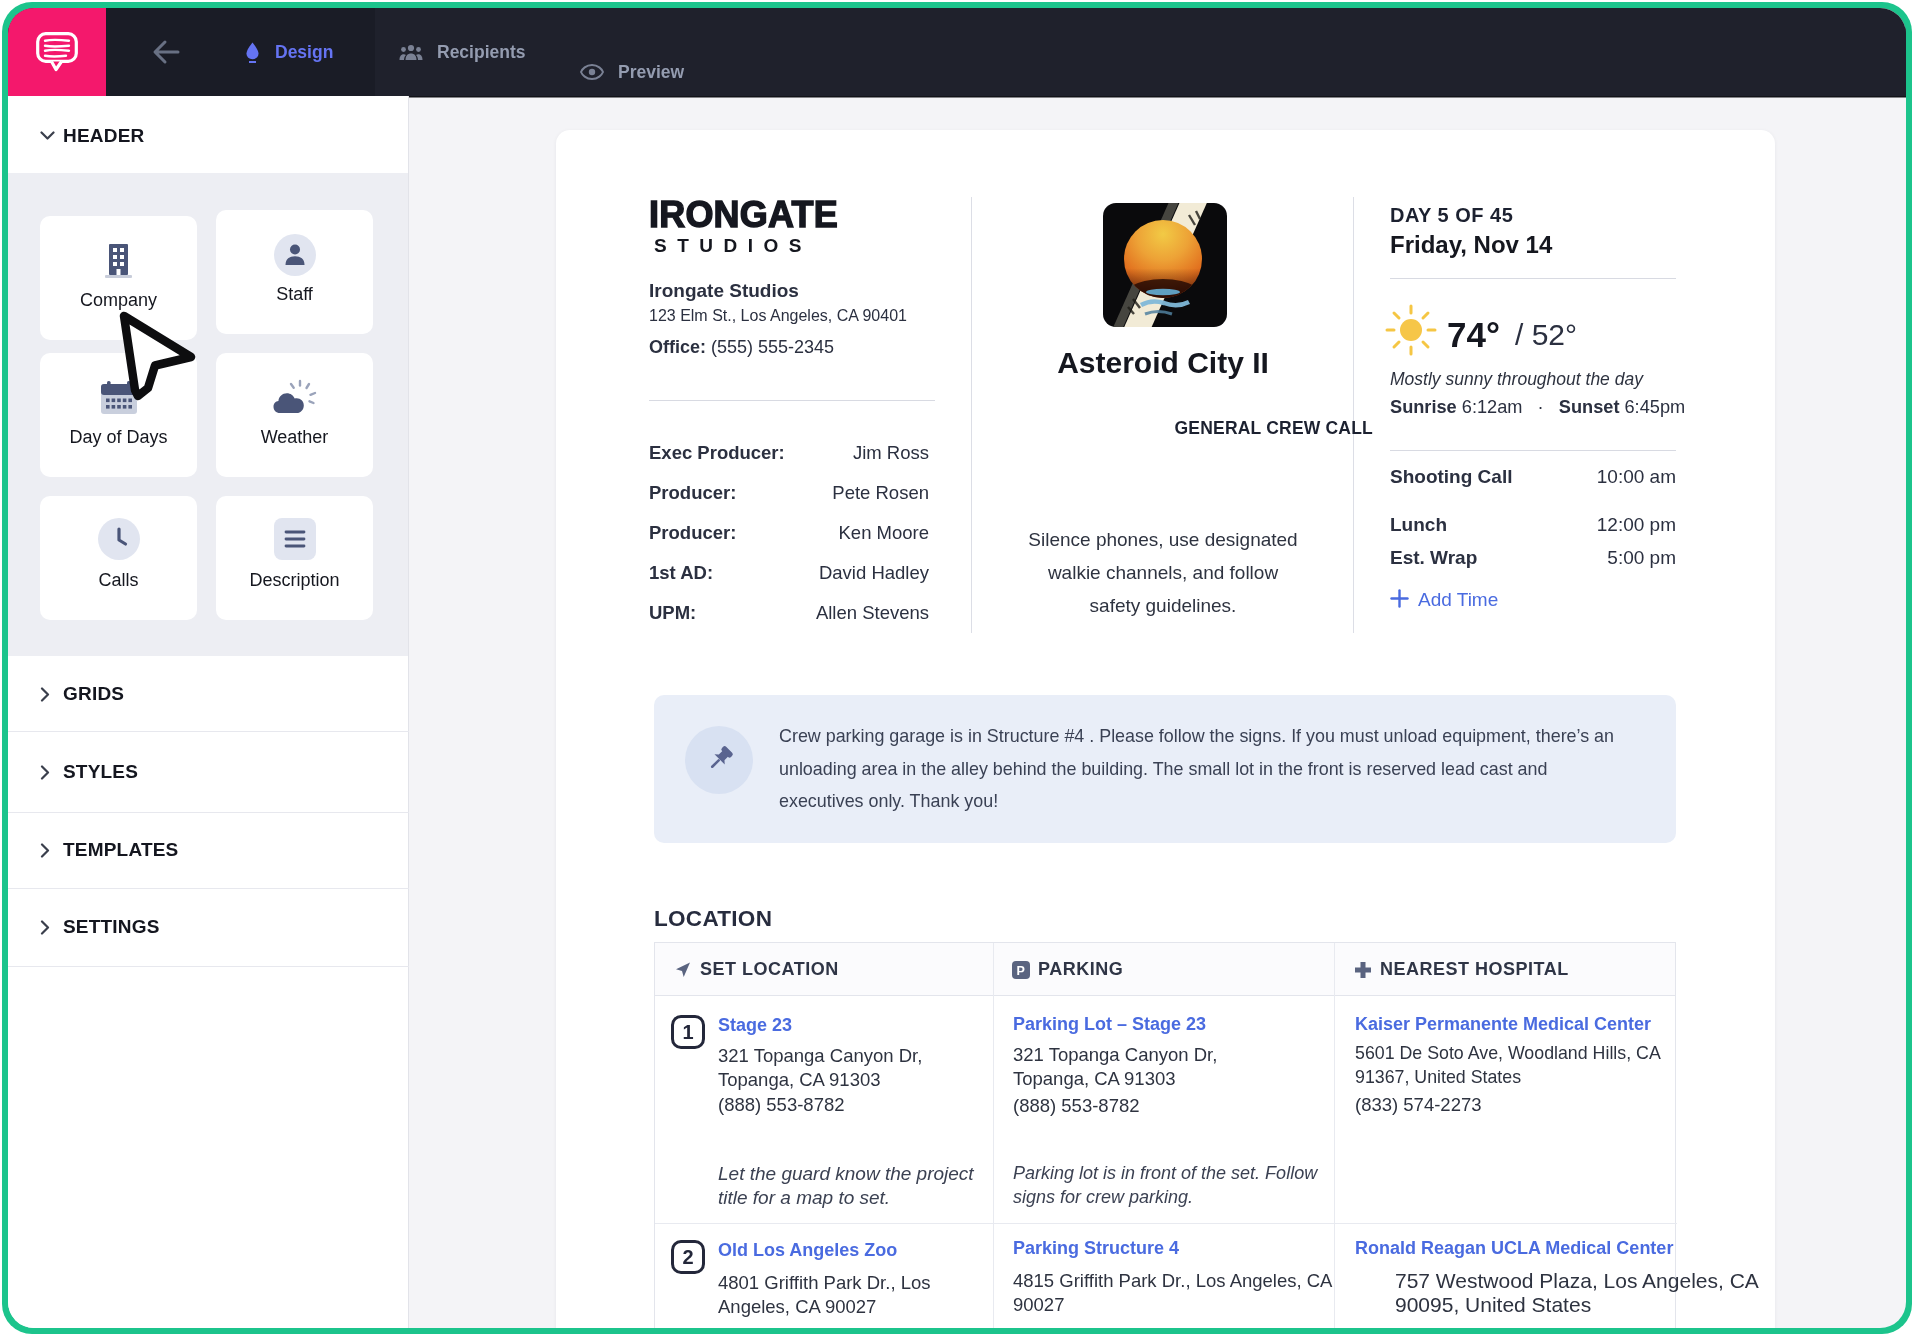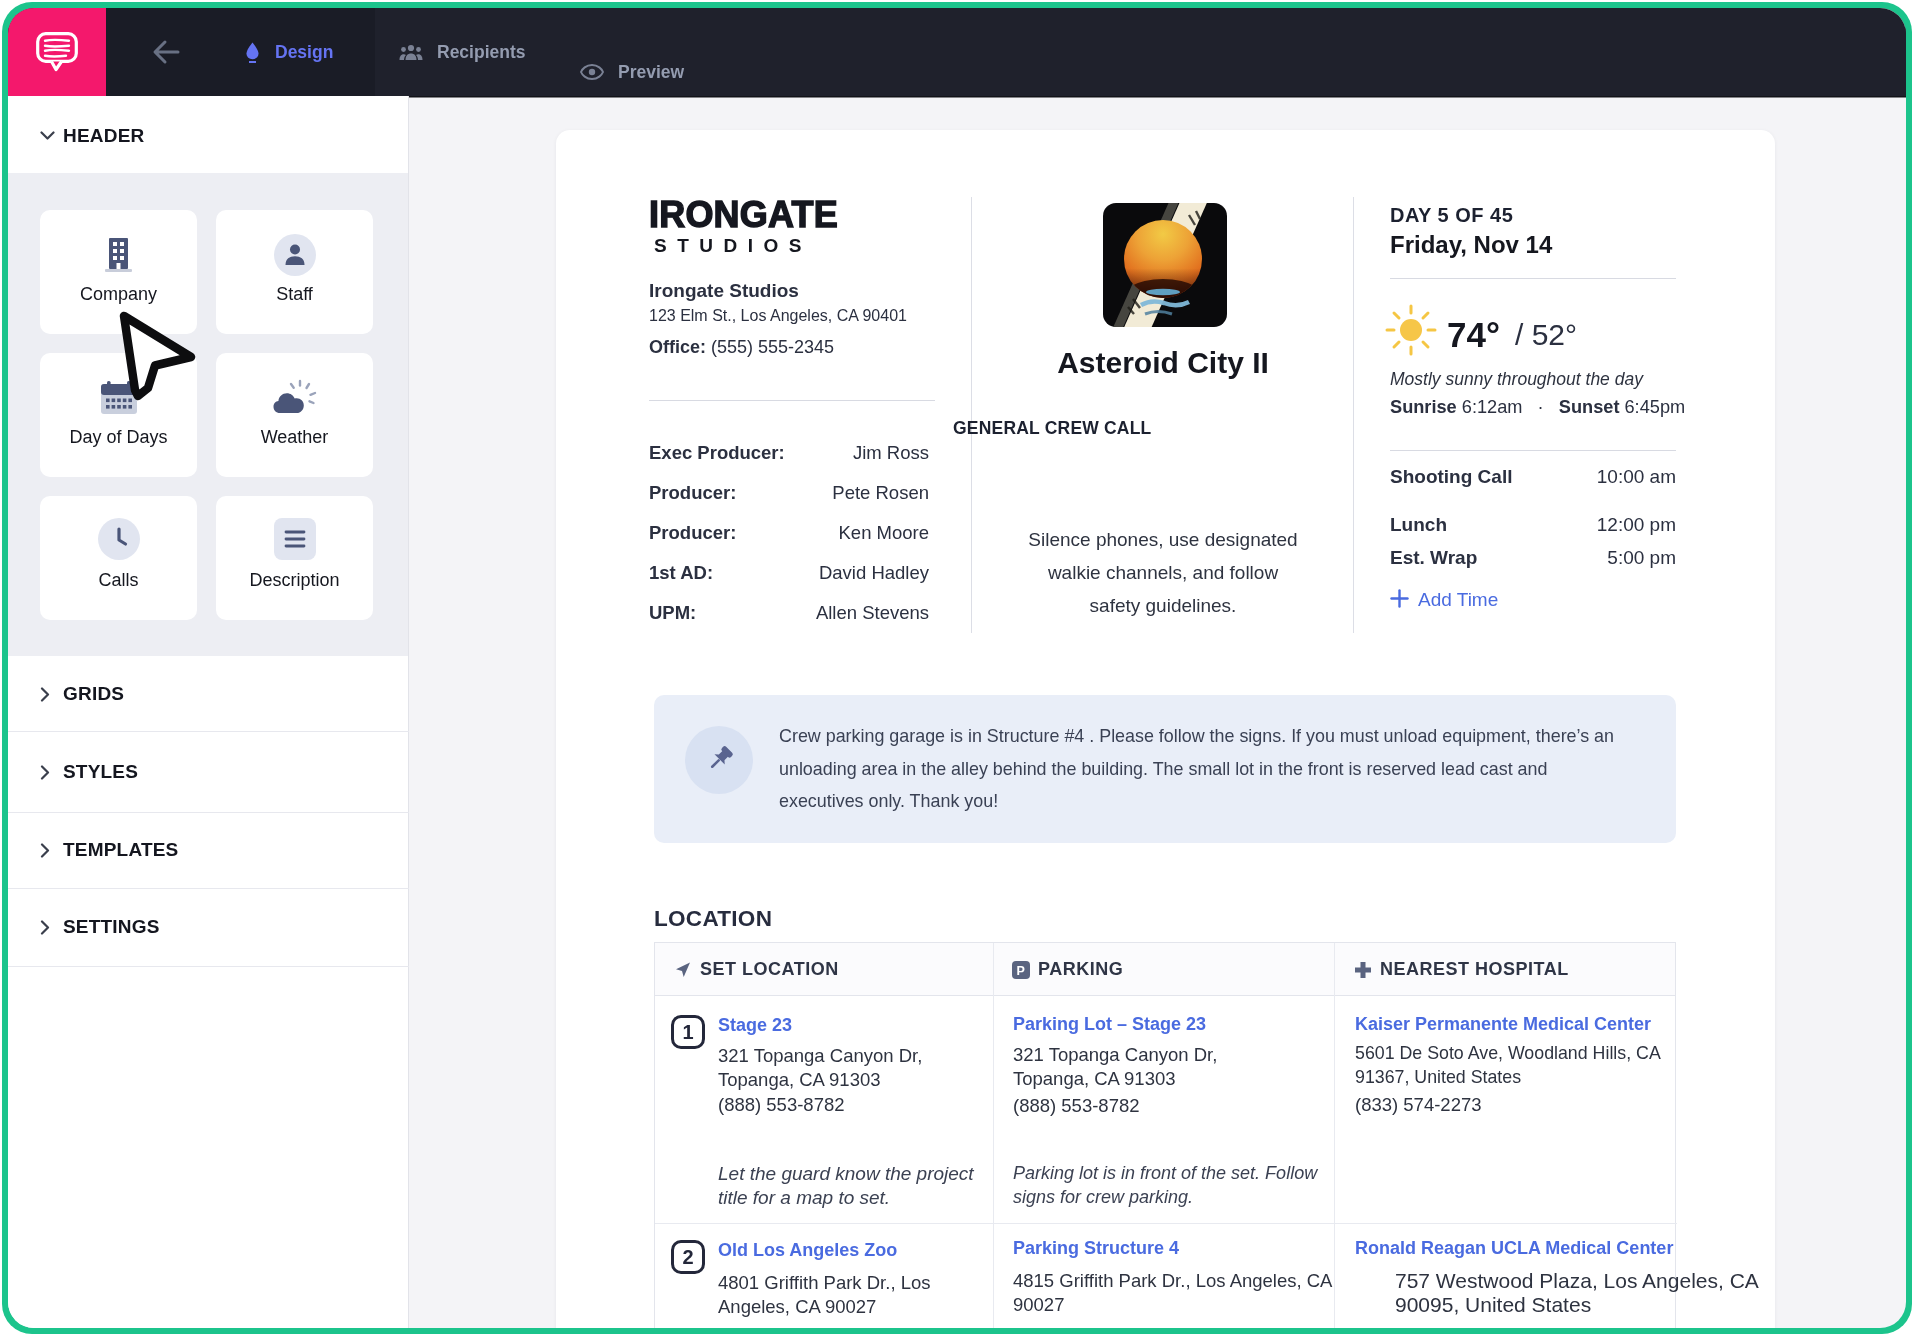--- a/index.html
+++ b/index.html
@@ -106,21 +106,21 @@
     <div class="sec" style="top:29px">
       <span class="chev">
             <svg width="15" height="10" viewBox="0 0 15 10">
               <path d="M1.5 1.5 L7.5 7.5 L13.5 1.5" fill="none" stroke="#3a3f4c" stroke-width="2.2" stroke-linecap="round" stroke-linejoin="round"></path>
             </svg>
           </span>
       <span class="lbl">HEADER</span>
     </div>
     <div class="panel"></div>
 
-    <div class="card" style="left:32px;top:114px">
+    <div class="card" style="left:32px;top:120px">
       <div class="cico">
         <svg width="27" height="34" viewBox="0 0 27 34">
               <rect x="4" y="0" width="19" height="31" rx="1" fill="#4a5578"></rect>
               <rect x="8" y="4" width="4" height="4" fill="#fff"></rect>
               <rect x="15" y="4" width="4" height="4" fill="#fff"></rect>
               <rect x="8" y="11" width="4" height="4" fill="#fff"></rect>
               <rect x="15" y="11" width="4" height="4" fill="#fff"></rect>
               <rect x="8" y="18" width="4" height="4" fill="#fff"></rect>
               <rect x="15" y="18" width="4" height="4" fill="#fff"></rect>
               <rect x="11.5" y="25" width="4" height="6" fill="#fff"></rect>
@@ -313,21 +313,21 @@
         <path d="M42 111 q13 -5 27 0" stroke="#50809f" stroke-width="3" fill="none" opacity="0.85"></path>
         <g stroke="#1c1b16" stroke-width="2.4" opacity="0.8">
           <path d="M86 12 l6 10"></path>
               <path d="M93 8 l4 8"></path>
               <path d="M30 96 l7 9"></path>
               <path d="M25 104 l6 7"></path>
         </g>
       </g>
     </svg>
     <div class="t" style="left:397px;top:216px;width:420px;text-align:center;font-size:30px;font-weight:700;color:#15171f">Asteroid City II</div>
-    <div class="t" style="left:397px;top:288px;width:420px;text-align:left;font-size:17.5px;font-weight:700;letter-spacing:0.2px;color:#1c2130">GENERAL CREW CALL</div>
+    <div class="t" style="left:397px;top:288px;width:420px;text-align:right;font-size:17.5px;font-weight:700;letter-spacing:0.2px;color:#1c2130">GENERAL CREW CALL</div>
     <div class="t" style="left:397px;top:393px;width:420px;text-align:center;font-size:19px;line-height:33px;white-space:normal;color:#2e3340">Silence phones, use designated<br>walkie channels, and follow<br>safety guidelines.</div>
 
     <div class="t" style="left:834px;top:74px;font-size:20px;font-weight:700;letter-spacing:0.5px;color:#1c2130">DAY 5 OF 45</div>
     <div class="t" style="left:834px;top:101px;font-size:24px;font-weight:700;color:#15171f">Friday, Nov 14</div>
     <div class="hline" style="left:834px;top:148px;width:286px"></div>
     <svg class="abs" style="left:829px;top:174px" width="52" height="52" viewBox="0 0 52 52">
       <circle cx="26" cy="26" r="11" fill="#f6c648"></circle>
       <g stroke="#f5c644" stroke-width="3" stroke-linecap="round">
         <line x1="26" y1="2" x2="26" y2="9"></line>
             <line x1="26" y1="43" x2="26" y2="50"></line>

